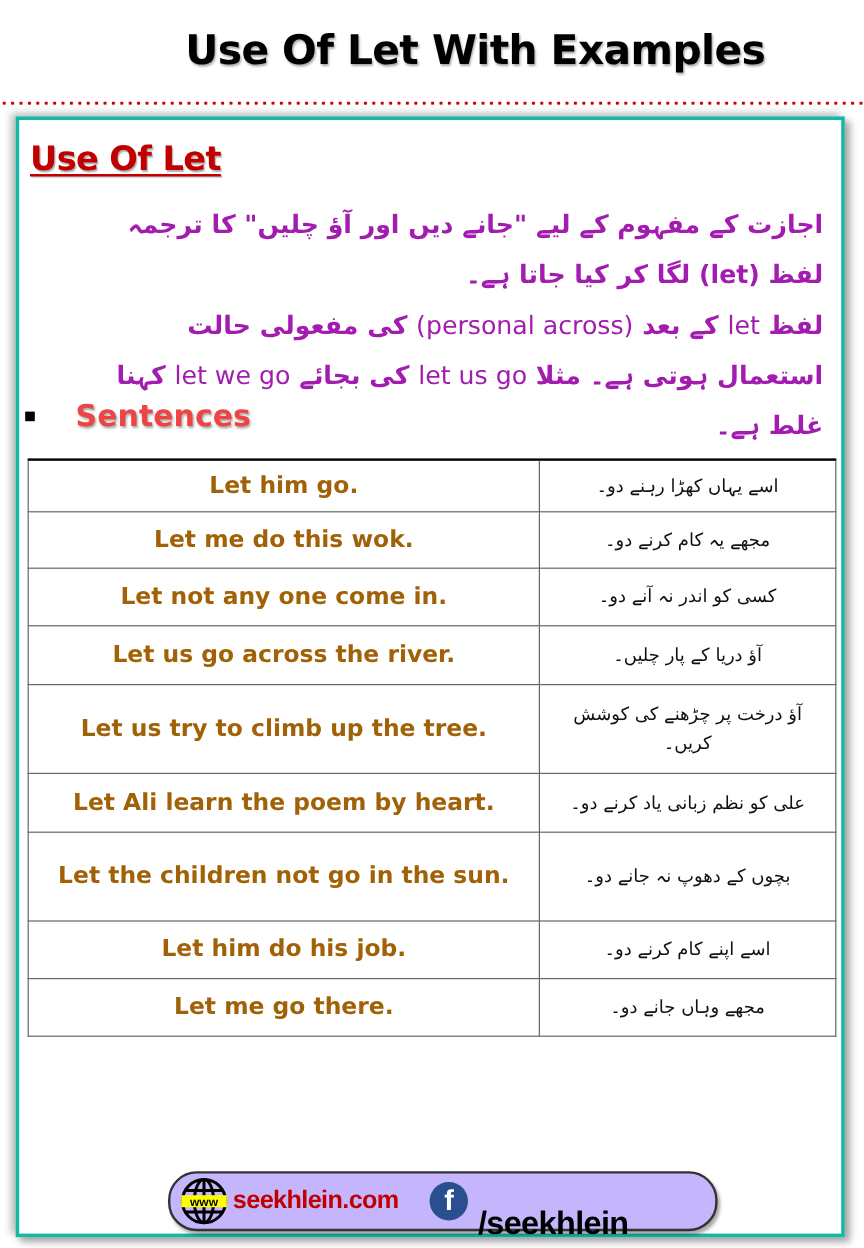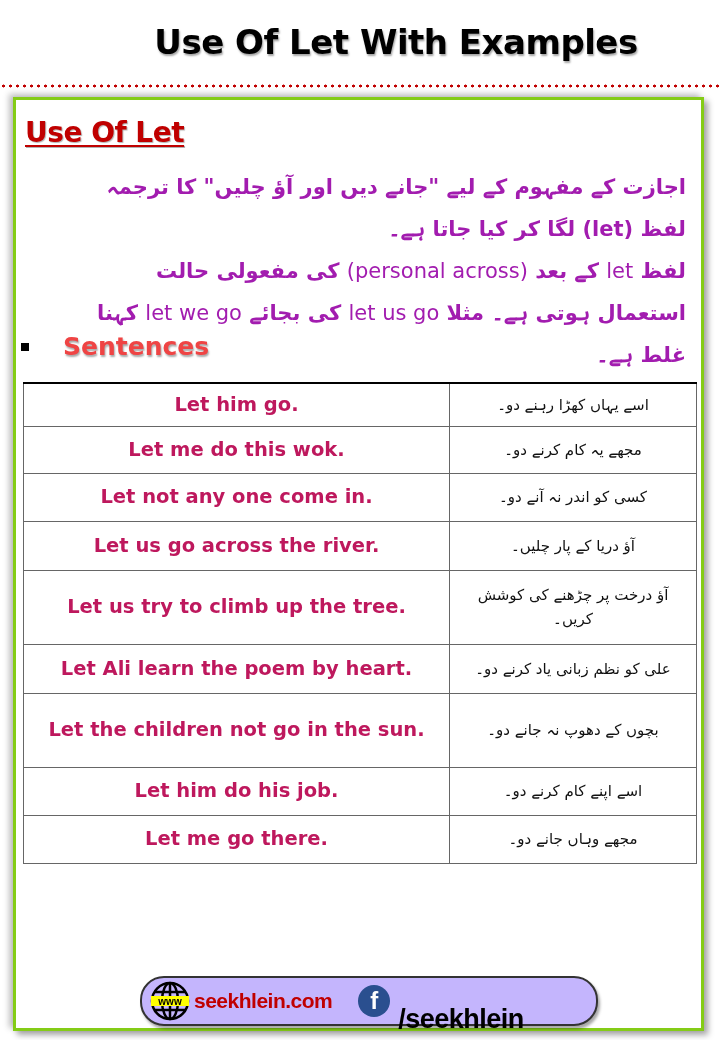--- a/index.html
+++ b/index.html
@@ -15,21 +15,21 @@
     text-shadow:1px 2px 2px rgba(0,0,0,0.35);
     padding-left:36px;
   }
   .dotted-rule {
     position:absolute; left:0; top:84px; width:720px; height:4px;
     background-image: radial-gradient(circle, #c00000 1.4px, transparent 1.6px);
     background-size:7px 4px; background-repeat:repeat-x;
   }
   .card {
     position:absolute; left:13px; top:97px; width:685px; height:928px;
-    border:3px solid #84cc16; background:#fff;
+    border:3px solid #14b8a6; background:#fff;
     box-shadow: 4px 4px 6px rgba(0,0,0,0.35), -4px -3px 6px rgba(0,0,0,0.25);
   }
   .section-title {
     position:absolute; left:9px; top:16px;
     font-family:"DejaVu Sans", sans-serif; font-weight:bold; font-size:28px;
     color:#c00000; text-decoration:underline; text-decoration-thickness:2px;
     text-underline-offset:3px; letter-spacing:-0.5px;
     text-shadow:1px 1px 1px rgba(0,0,0,0.3);
   }
   .urdu-para {
@@ -52,21 +52,21 @@
   .examples-table {
     position:absolute; left:7px; top:282px; width:674px;
     border-collapse:collapse;
   }
   .examples-table td {
     border:1px solid #666; padding:0 6px; vertical-align:middle;
   }
   .examples-table tr:first-child td { border-top:2px solid #000; }
   .col-en {
     width:413px; text-align:center;
-    font-family:"DejaVu Sans", sans-serif; font-weight:bold; font-size:19.5px; color:#be185d;
+    font-family:"DejaVu Sans", sans-serif; font-weight:bold; font-size:19.5px; color:#a16207;
     line-height:26px;
   }
   .col-ur {
     text-align:center; direction:rtl;
     font-family:"DejaVu Sans", sans-serif; font-size:15px; color:#111; line-height:24px;
   }
   .footer-banner {
     position:absolute; left:124px; top:876px; width:454px; height:46px;
     background:#c4b5fd; border:2px solid #333; border-radius:24px;
     box-shadow: 2px 3px 3px rgba(0,0,0,0.35);

